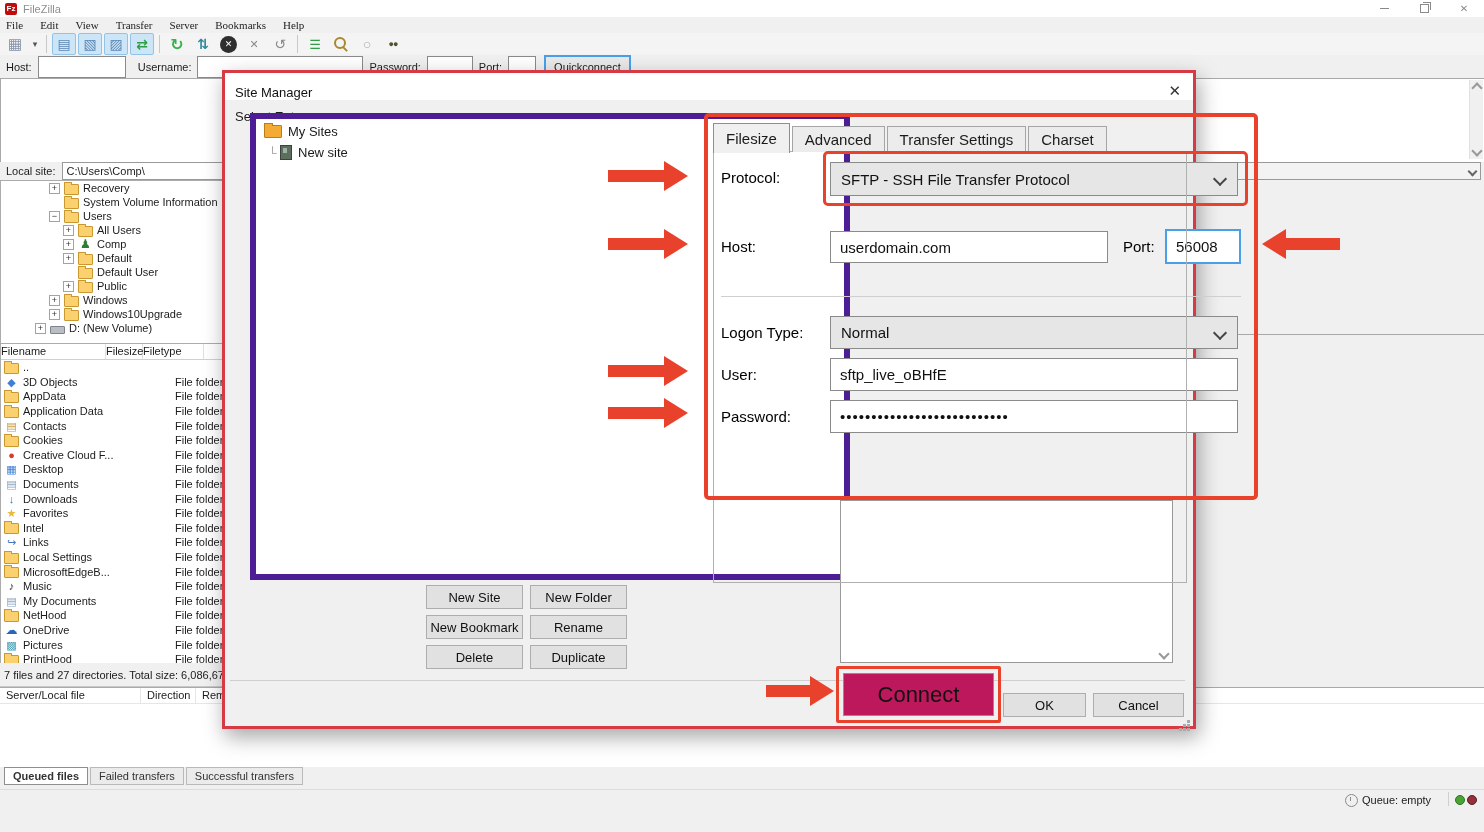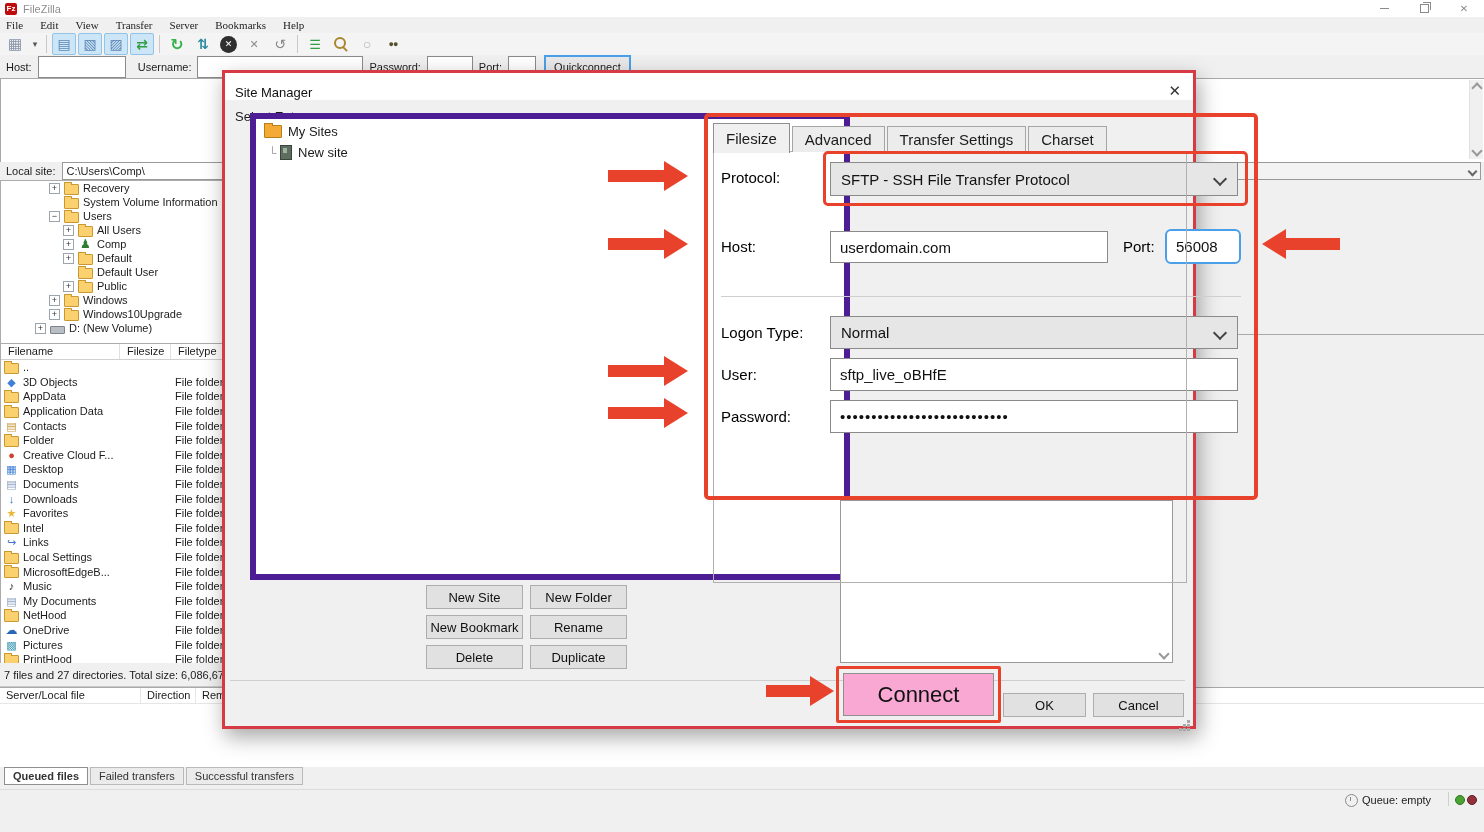--- a/index.html
+++ b/index.html
@@ -73,21 +73,21 @@
   .icon-documents::before{content:"▤";color:#8ea3c0;}
   .icon-downloads::before{content:"↓";color:#2f6fd0;font-weight:bold;}
   .icon-favorites::before{content:"★";color:#e8b93c;}
   .icon-links::before{content:"↪";color:#4676c8;}
   .icon-music::before{content:"♪";color:#333;}
   .icon-onedrive::before{content:"☁";color:#2a66b8;font-size:12px;}
   .icon-pictures::before{content:"▩";color:#49a0b5;}
 
   .filepane{left:0;top:343px;width:733px;height:320px;background:#fff;border:1px solid #acacac;overflow:hidden;}
   .fhead{display:flex;height:15px;border-bottom:1px solid #d0d0d0;background:#fff;align-items:center;}
-  .fh{padding:0 7px;border-right:1px solid #e0e0e0;height:15px;line-height:15px;}
+  .fh{padding:0 0;border-right:1px solid #e0e0e0;height:15px;line-height:15px;}
   .fh.c1{width:104px;}.fh.c2{width:36px;text-align:right;}.fh.c3{width:60px;}
   .frow{display:flex;align-items:center;height:14.6px;padding-left:3px;}
   .fname{width:106px;white-space:nowrap;overflow:hidden;}
   .fsize{width:36px;text-align:right;}
   .ftype{padding-left:10px;white-space:nowrap;}
   .statusline{left:0;top:663px;width:733px;height:23px;display:flex;align-items:center;padding-left:4px;background:#f0f0f0;border-bottom:1px solid #c9c9c9;}
   .queuepane{left:0;top:687px;width:1484px;height:79px;background:#fff;border-top:1px solid #a9a9a9;}
   .qhead{display:flex;height:15px;align-items:center;border-bottom:1px solid #e6e6e6;}
   .qh{padding:0 6px;border-right:1px solid #e6e6e6;height:15px;line-height:15px;}
   .qh.c1{width:128px;}.qh.c2{width:42px;}
@@ -122,35 +122,35 @@
   .dtab.active{background:#f0f0f0;height:29px;border-color:#8f8f8f;position:relative;top:1px;}
   .dpanel{position:absolute;left:488px;top:78px;width:472px;height:430px;border:1px solid #b0b0b0;z-index:1;}
   .field-label{position:absolute;font-size:15px;color:#000;}
   .tinput{position:absolute;background:#fff;border:1px solid #8a8a8a;font-size:15px;
     font-family:"Liberation Sans","DejaVu Sans",sans-serif;padding:0 9px;color:#111;box-sizing:border-box;}
   .dcombo{position:absolute;background:#e6e6e6;border:1px solid #8a8a8a;display:flex;align-items:center;
     font-size:15px;padding:0 10px;box-sizing:border-box;color:#111;}
   .dcombo .cchev2{position:absolute;right:12px;top:11px;width:8px;height:8px;border-right:2px solid #444;border-bottom:2px solid #444;transform:rotate(45deg);}
   .hsep{position:absolute;height:1px;background:#cfcfcf;}
   .dbtn{position:absolute;background:#e1e1e1;border:1px solid #adadad;display:flex;align-items:center;justify-content:center;font-size:13px;color:#111;box-sizing:border-box;}
-  .connect-btn{font-size:22px;background:#f9a8d4;border:1px solid #8f8f8f;}
+  .connect-btn{font-size:22px;background:#be185d;border:1px solid #8f8f8f;}
   .comments{position:absolute;left:615px;top:427px;width:331px;height:161px;background:#fff;border:1px solid #999;}
   .comments .chev.dn{left:auto;right:4px;}
   .grip{position:absolute;right:3px;bottom:3px;width:3px;height:3px;background:#aaa;
     box-shadow:-4px 4px 0 #aaa,0 4px 0 #aaa,-8px 8px 0 #aaa,-4px 8px 0 #aaa,0 8px 0 #aaa;}
 
   
   .ann{position:absolute;z-index:30;pointer-events:none;}
   .redbox{border:4px solid var(--red);border-radius:5px;background:transparent;}
   .arr{position:absolute;background:var(--red);height:12px;z-index:30;}
   .arr.r::after{content:"";position:absolute;left:100%;top:50%;transform:translateY(-50%);
     border-left:24px solid var(--red);border-top:15px solid transparent;border-bottom:15px solid transparent;}
   .arr.l::before{content:"";position:absolute;right:100%;top:50%;transform:translateY(-50%);
     border-right:24px solid var(--red);border-top:15px solid transparent;border-bottom:15px solid transparent;}
-  .bluebox{border:2px solid var(--focus);border-radius:6px;}
+  .bluebox{border:2px solid var(--focus);border-radius:0;}
 </style>
 </head>
 <body>
 
 <div id="root">
 
   <div class="abs titlebar">
     <span class="app-icon">Fz</span>
     <span class="title-text">FileZilla</span>
     <span class="wctrls">
@@ -338,21 +338,21 @@
 
         <div class="frow">
           <span class="ficon icon-contacts"></span>
           <span class="fname">Contacts</span>
           <span class="fsize"></span>
           <span class="ftype">File folder</span>
         </div>
 
         <div class="frow">
           <span class="ficon icon-folder"></span>
-          <span class="fname">Folder</span>
+          <span class="fname">Cookies</span>
           <span class="fsize"></span>
           <span class="ftype">File folder</span>
         </div>
 
         <div class="frow">
           <span class="ficon icon-creative"></span>
           <span class="fname">Creative Cloud F...</span>
           <span class="fsize"></span>
           <span class="ftype">File folder</span>
         </div>

